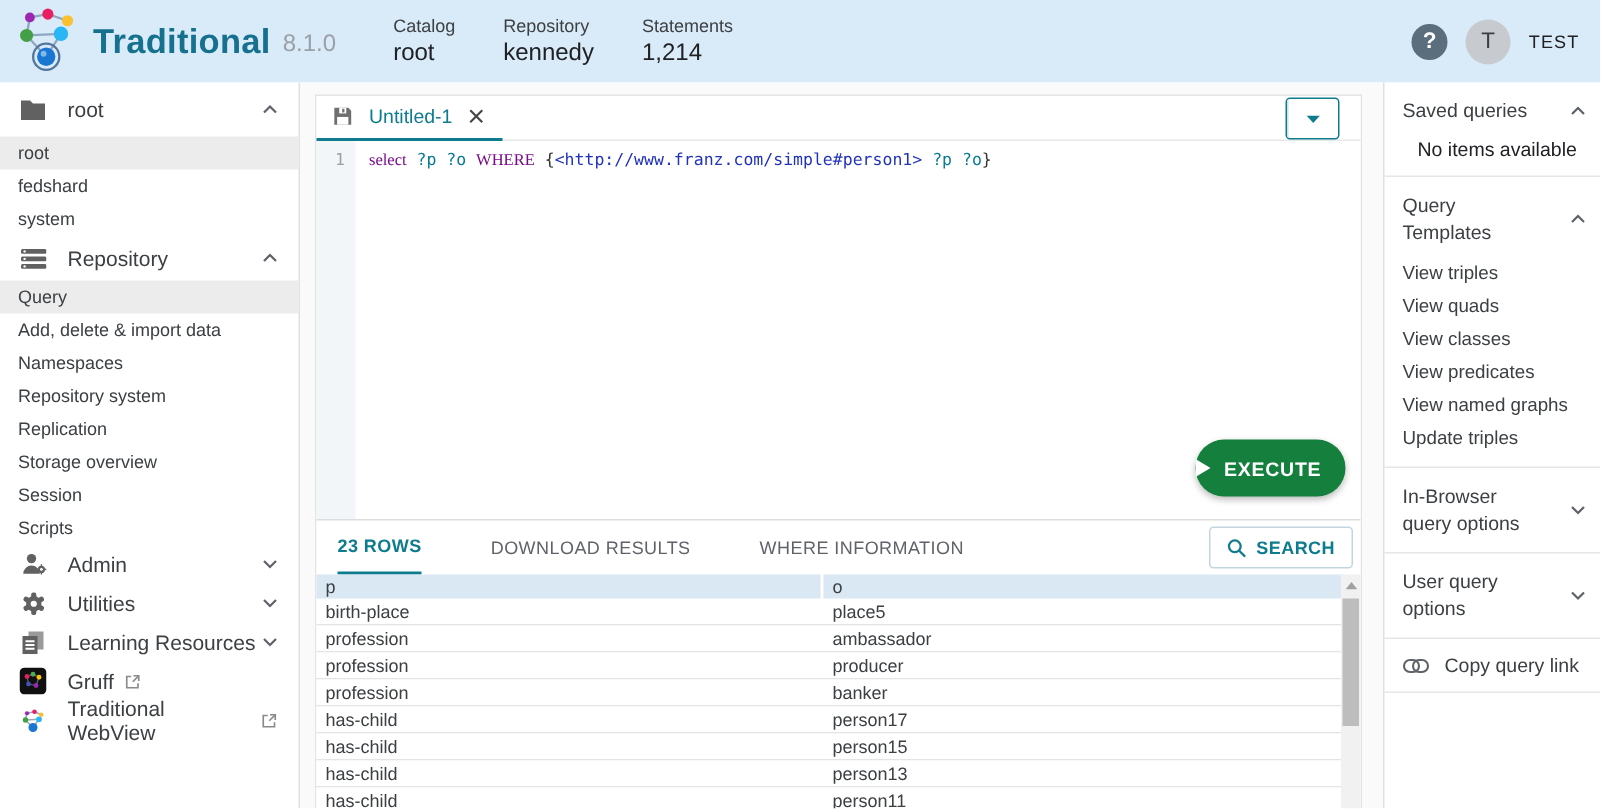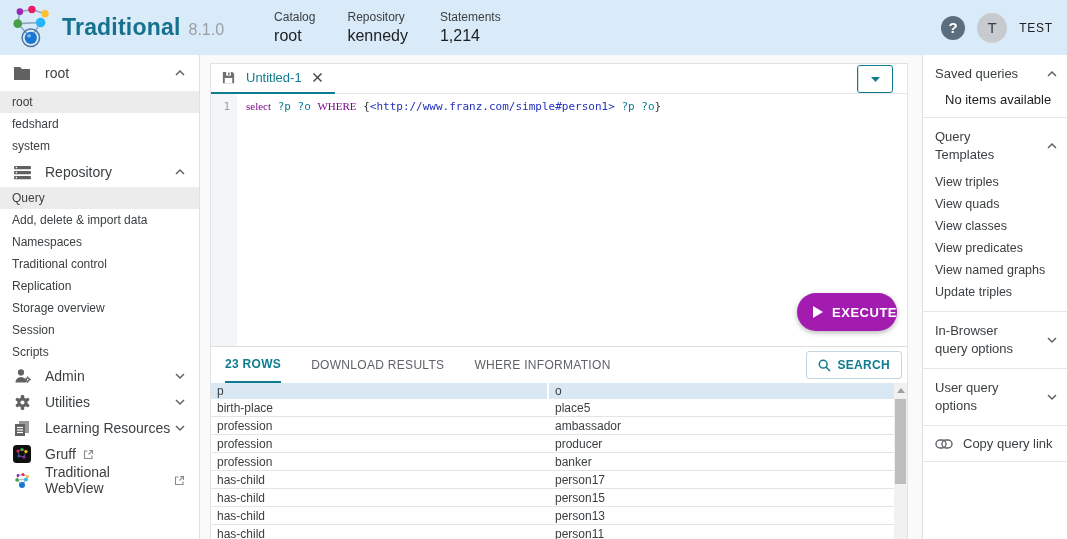--- a/index.html
+++ b/index.html
@@ -6,21 +6,21 @@
   html,body { width:1067px; height:539px; }
   .stage { position:relative; width:1067px; height:539px; overflow:hidden; background:#fff;
            font-family:"Liberation Sans", sans-serif; }
 
   
   .app-header { position:absolute; left:0; top:0; width:1067px; height:55px; background:#d9eaf8;
                 display:flex; align-items:center; padding:0 14px 0 8px; }
   .logo-svg { width:50px; height:48px; flex:0 0 auto; }
   .app-name { font-size:23px; font-weight:bold; color:#15718e; margin-left:4px; letter-spacing:.2px; }
   .app-version { font-size:16px; color:#9aa0a6; margin-left:8px; margin-top:5px; }
-  .hdr-stats { display:flex; gap:32px; margin-left:50px; }
+  .hdr-stats { display:flex; gap:32px; margin-left:38px; }
   .hdr-stat-label { font-size:12px; color:#3c4043; }
   .hdr-stat-value { font-size:16px; color:#202124; margin-top:3px; }
   .hdr-right { margin-left:auto; display:flex; align-items:center; gap:12px; }
   .help-circle { width:24px; height:24px; border-radius:50%; background:#5a6e7d; color:#fff;
                  font-weight:bold; font-size:15px; display:flex; align-items:center; justify-content:center; cursor:pointer; }
   .avatar-circle { width:30px; height:30px; border-radius:50%; background:#c7cbd0; color:#3c4043;
                    font-size:15px; display:flex; align-items:center; justify-content:center; cursor:pointer; }
   .username { font-size:12px; color:#202124; letter-spacing:.8px; }
 
   
@@ -53,26 +53,26 @@
                 border-left:1px solid #cfe0e4; cursor:pointer; }
 
   .editor { position:absolute; left:0; top:30px; width:100%; height:252px; display:flex; background:#fff; }
   .gutter { width:26px; background:#f2f6f9; color:#9aa0a6; font-family:"DejaVu Sans Mono", monospace;
             font-size:11px; text-align:right; padding:6px 7px 0 0; }
   .code-area { flex:1; padding:6px 0 0 9px; font-family:"DejaVu Sans Mono", monospace; font-size:11px;
                white-space:pre; color:#333; cursor:text; }
   .tok-kw { color:#7a0a8a;font-family:Liberation Serif, serif; } .tok-var { color:#0a7a95; } .tok-uri { color:#2233bb; } .tok-punct { color:#333; }
 
   .execute-btn { position:absolute; right:10px; top:229px; width:100px; height:38px; border-radius:19px;
-                 background:#a21caf; color:#fff; display:flex; align-items:center; justify-content:flex-end;
+                 background:#15803d; color:#fff; display:flex; align-items:center; justify-content:flex-start;
                  gap:9px; font-size:13px; font-weight:bold; letter-spacing:.5px;
                  box-shadow:0 2px 5px rgba(0,0,0,.28); cursor:pointer; }
 
   .results { position:absolute; left:0; top:282px; width:100%; height:194px; border-top:1px solid #dddddd; background:#fff; }
-  .rtabs { position:relative; height:36px; display:flex; align-items:center; gap:30px; padding-left:14px; }
+  .rtabs { position:relative; height:36px; display:flex; align-items:center; gap:46px; padding-left:14px; }
   .rtab { font-size:12px; letter-spacing:.3px; color:#5f6368; height:36px; display:flex; align-items:center; cursor:pointer; }
   .rtab.active { color:#0e7c8e; border-bottom:2px solid #0e7c8e; font-weight:bold; }
   .search-btn { position:absolute; right:5px; top:4px; height:28px; padding:0 11px; border:1px solid #c3d6e0;
                 border-radius:3px; display:flex; align-items:center; gap:7px; color:#0e7c8e; font-size:12px;
                 font-weight:bold; letter-spacing:.3px; background:#fff; cursor:pointer; }
 
   .rtable { position:absolute; left:0; top:36px; width:685px; }
   .thead { display:flex; height:16px; gap:2px; }
   .th { background:#d9e8f2; font-size:12px; color:#3c4043; padding-left:6px; display:flex; align-items:center; }
   .th-p { width:336px; } .th-o { flex:1; }
@@ -180,21 +180,21 @@
       <span>Repository</span>
       <span class="sh-chevron">
         <svg width="10" height="8" viewBox="0 0 10 8">
             <polyline points="1,6 5,2 9,6" fill="none" stroke="#5f6368" stroke-width="1.5"></polyline>
           </svg>
       </span>
     </div>
     <div class="side-item selected">Query</div>
     <div class="side-item">Add, delete &amp; import data</div>
     <div class="side-item">Namespaces</div>
-    <div class="side-item">Traditional control</div>
+    <div class="side-item">Repository system</div>
     <div class="side-item">Replication</div>
     <div class="side-item">Storage overview</div>
     <div class="side-item">Session</div>
     <div class="side-item">Scripts</div>
 
     <div class="side-header h26">
       <span class="sh-icon">
         <svg width="17" height="16" viewBox="0 0 17 16">
           <circle cx="7" cy="4.4" r="3.1" fill="#616161"></circle>
           <path d="M1.5 14.5a5.5 5.5 0 0 1 11 0z" fill="#616161"></path>

